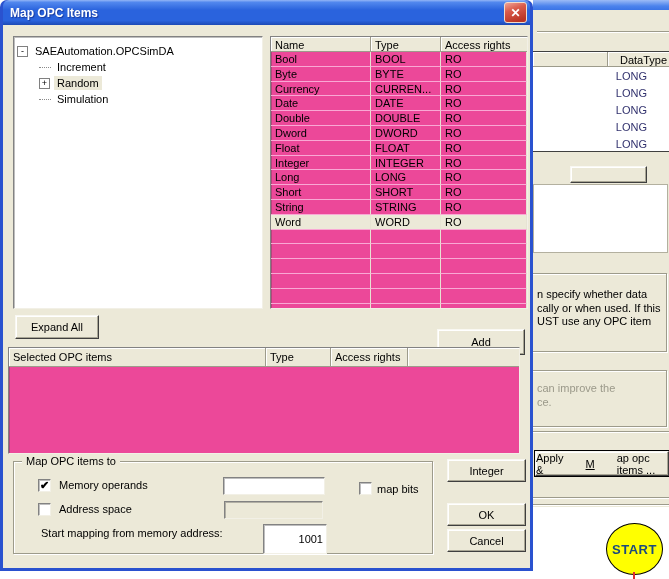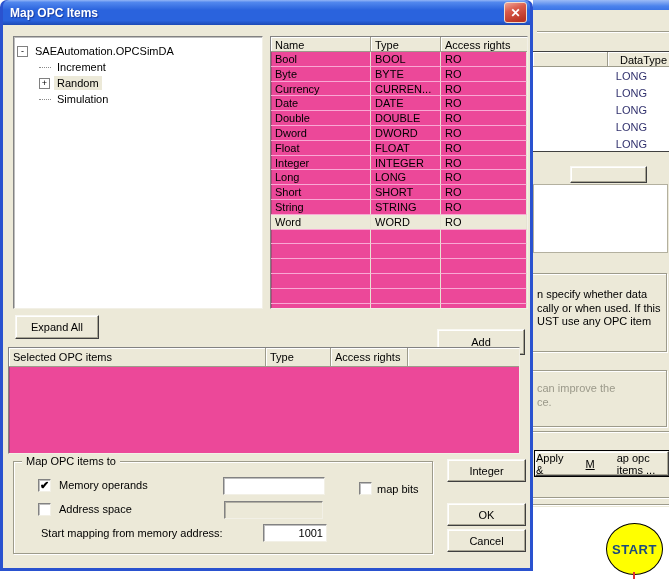--- a/index.html
+++ b/index.html
@@ -281,21 +281,21 @@
         <input class="abs sunk field" style="left: 209px; top: 15px; width: 102px; height: 18px;" value="">
 
         <span class="abs cb" style="left:345px;top:20px;"></span>
         <span class="abs" style="left:363px;top:21px;">map bits</span>
 
         <span class="abs cb" style="left:24px;top:41px;"></span>
         <span class="abs" style="left:45px;top:41px;">Address space</span>
         <input class="abs sunk field" style="left: 210px; top: 39px; width: 99px; height: 18px; background: rgb(236, 233, 216);" value="">
 
         <span class="abs" style="left:27px;top:65px;">Start mapping from memory address:</span>
-        <input class="abs sunk field" style="left: 249px; top: 62px; width: 64px; height: 18px; text-align: right;" value="1001">
+        <input class="abs sunk field" style="left: 249px; top: 62px; width: 64px; height: 30px; text-align: right;" value="1001">
       </div>
 
       <div class="abs btn" style="left:444px;top:478px;width:77px;height:21px;">OK</div>
       <div class="abs btn" style="left:444px;top:504px;width:77px;height:21px;">Cancel</div>
     </div>
   </div>
 
 </div>
 
 </body></html>

